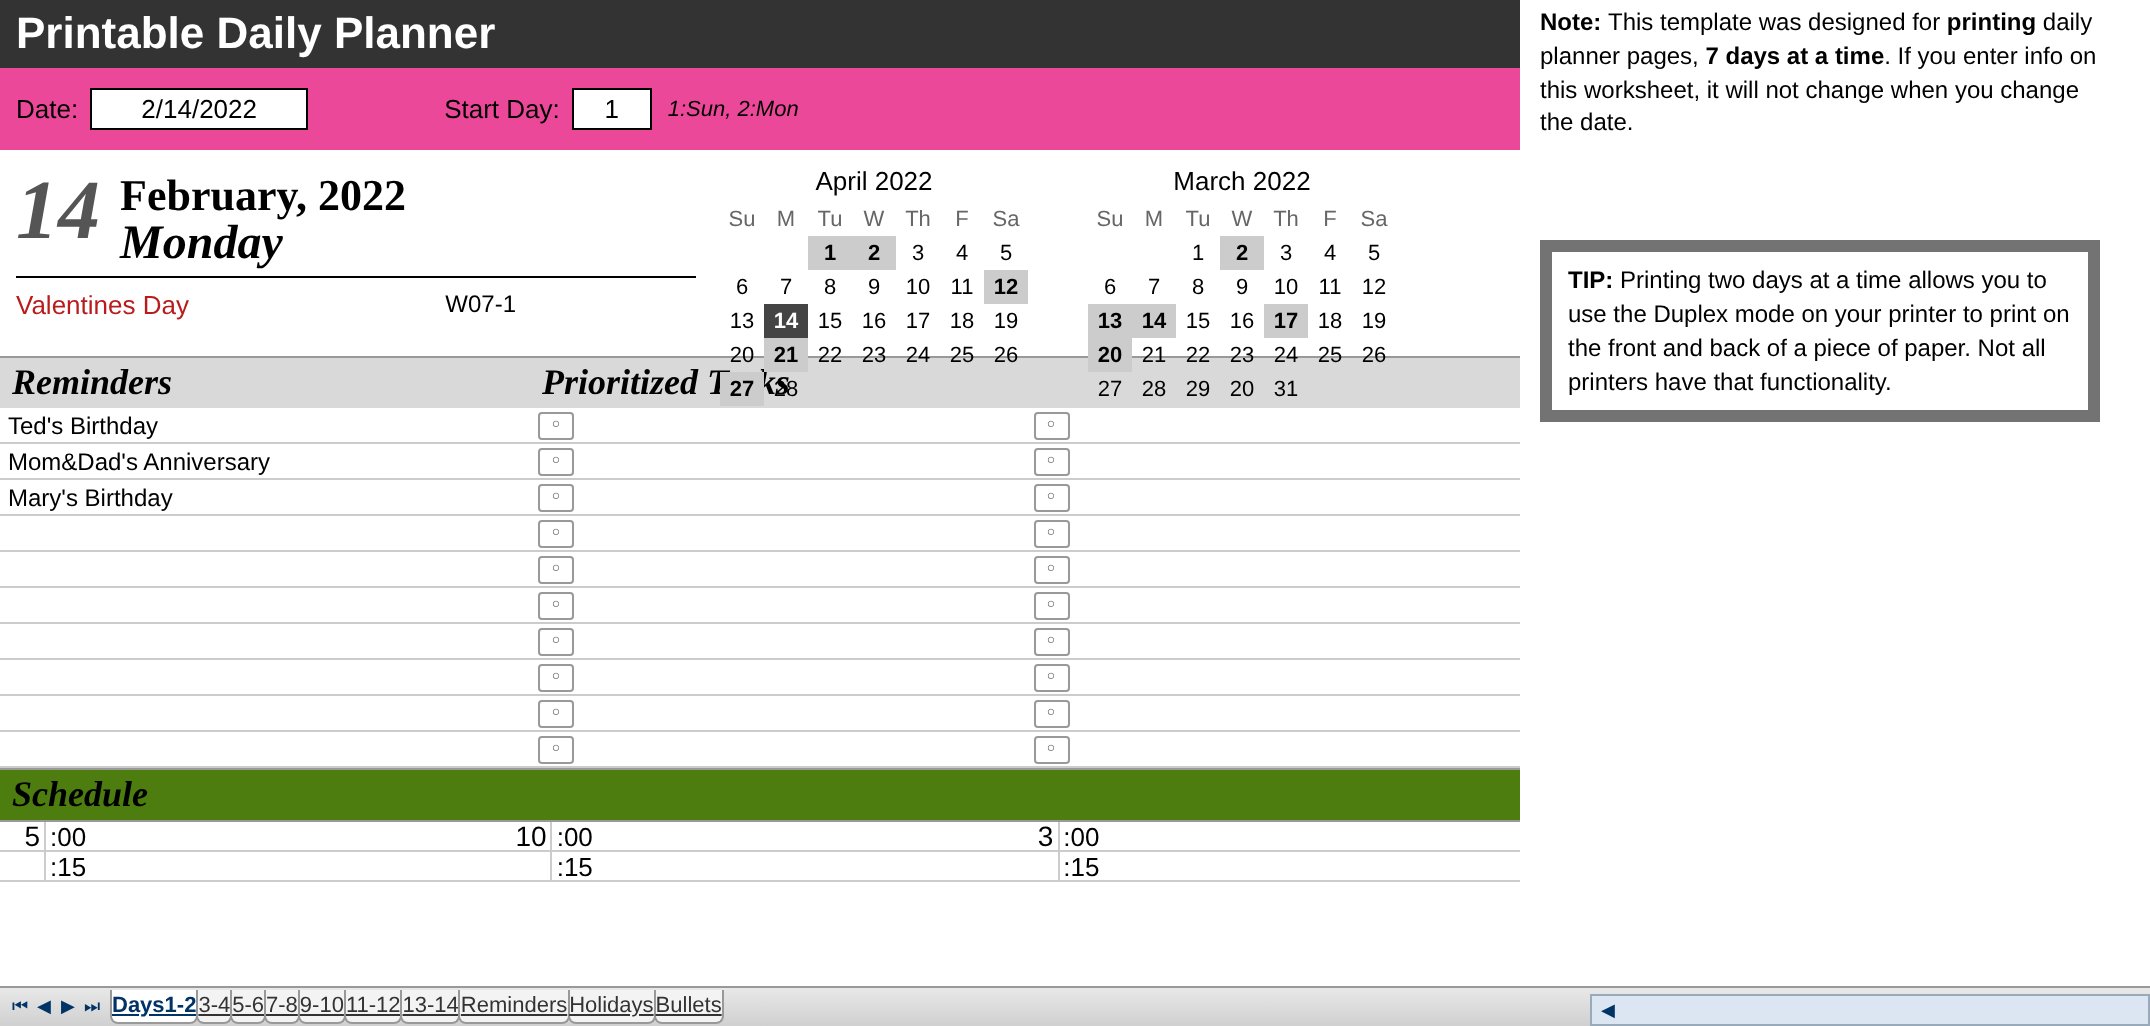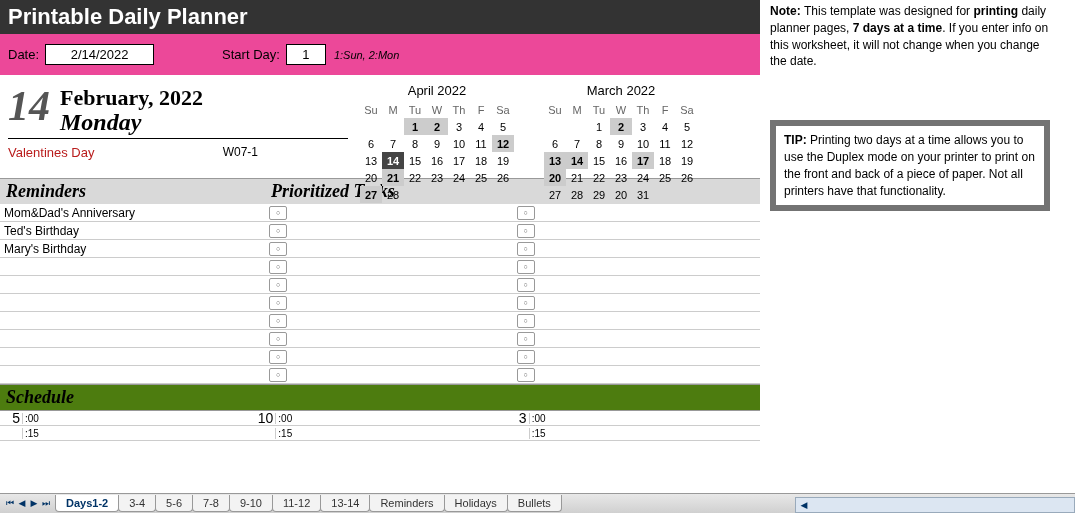--- a/index.html
+++ b/index.html
@@ -40,27 +40,27 @@
 .tasks-list { display: flex; flex: 1; }
 .task-col-half { flex: 1; }
 .list-row { height: 18px; border-bottom: 1px solid #ccc; display: flex; align-items: center; padding-left: 4px; font-size: 12px; }
 .task-row { display: flex; height: 18px; border-bottom: 1px solid #ccc; align-items: center; }
 .task-box { width: 18px; height: 14px; border: 1px solid #999; margin: 0 4px; display: flex; align-items: center; justify-content: center; font-size: 7px; color: #555; border-radius: 2px; }
 .schedule-title { background: #4d7c0f; font-family: 'Brush Script MT', cursive; font-size: 18px; font-weight: bold; font-style: italic; padding: 2px 6px; border-bottom: 1px solid #999; border-top: 1px solid #999; }
 .schedule-grid { display: flex; }
 .sched-col { flex: 1; }
 .sched-row { display: flex; height: 15px; border-bottom: 1px solid #ccc; align-items: center; }
 .sched-hour { width: 22px; text-align: right; font-size: 14px; padding-right: 2px; }
-.sched-min { width: 24px; font-size: 10px; border-left: 1px solid #ccc; padding-left: 2px; }
+.sched-min { width: 24px; font-size: 13px; border-left: 1px solid #ccc; padding-left: 2px; }
 .note-box { margin-top: 3px; }
 .tip-box { border: 6px solid #737373; padding: 6px 8px; margin-top: 50px; }
 .tabs-bar { position: absolute; bottom: 0; left: 0; right: 0; height: 20px; background: linear-gradient(#e8e8e8,#d0d0d0); border-top: 1px solid #999; display: flex; align-items: center; font-size: 11px; }
 .tab-nav { display: flex; gap: 0; padding: 0 4px; }
 .tab-nav span { width: 12px; text-align: center; color: #036; cursor: pointer; font-size: 9px; }
-.tab { padding: 2px 10px; background: #f3f3f3; border: 1px solid #999; border-top: none; border-radius: 0 0 4px 4px; margin-left: -1px; cursor: pointer; color: #333; }
+.tab { padding: 2px 0; background: #f3f3f3; border: 1px solid #999; border-top: none; border-radius: 0 0 4px 4px; margin-left: -1px; cursor: pointer; color: #333; text-decoration: underline; }
 .tab.active { background: #fff; color: #036; font-weight: bold; }
 .scroll-strip { position: absolute; right: 0; bottom: 0; width: 280px; height: 16px; background: #dce6f2; border: 1px solid #9ab; }
 .scroll-arrow { width: 16px; height: 14px; display: inline-flex; align-items: center; justify-content: center; font-size: 9px; color: #036; }
 </style>
 </head>
 <body>
 
 <div class="page">
   <div class="left-panel">
     <div class="title-bar">Printable Daily Planner</div>
@@ -212,22 +212,22 @@
         </div>
       </div>
     </div>
 
     <div class="section-row">
       <div class="section-title reminders-col">Reminders</div>
       <div class="section-title tasks-col">Prioritized Tasks</div>
     </div>
     <div class="list-area">
       <div class="reminders-list" id="reminders-list">
+          <div class="list-row">Ted's Birthday</div>
           <div class="list-row">Mom&amp;Dad's Anniversary</div>
-          <div class="list-row">Ted's Birthday</div>
           <div class="list-row">Mary's Birthday</div>
           <div class="list-row"></div>
           <div class="list-row"></div>
           <div class="list-row"></div>
           <div class="list-row"></div>
           <div class="list-row"></div>
           <div class="list-row"></div>
           <div class="list-row"></div>
         </div>
       <div class="tasks-list">

